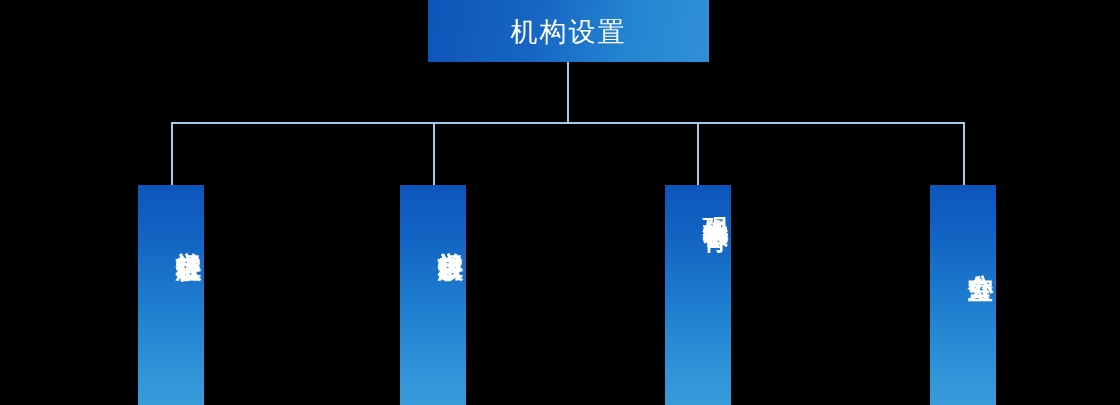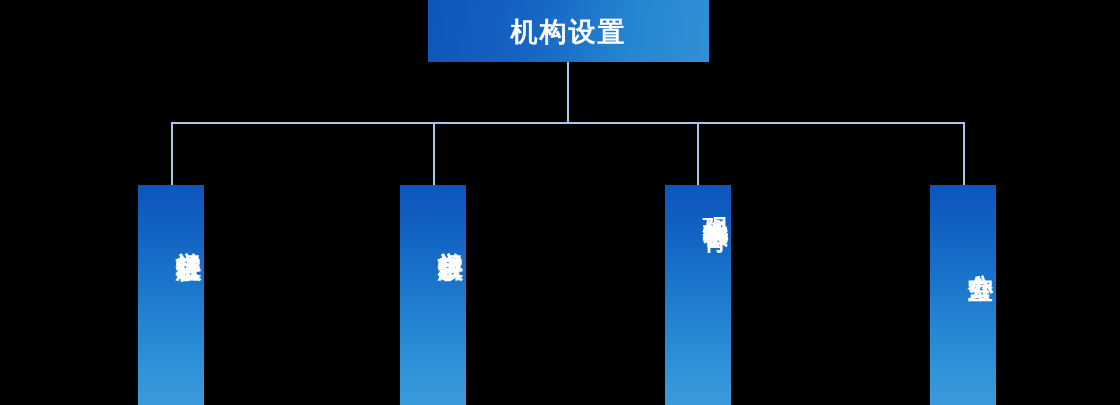--- a/index.html
+++ b/index.html
@@ -28,21 +28,21 @@
     height: 62px;
     background: linear-gradient(100deg, #0f55b9 0%, #1665c4 38%, #2486d2 72%, #3190d6 100%);
     display: flex;
     align-items: center;
     justify-content: center;
     box-sizing: border-box;
   }
   .root-label {
     color: #ffffff;
     font-size: 27px;
-    font-weight: 700;
+    font-weight: 400;
     letter-spacing: 2px;
     line-height: 1;
     white-space: nowrap;
   }
 
   
   .conn {
     position: absolute;
     background: #a9c9ea;
   }

